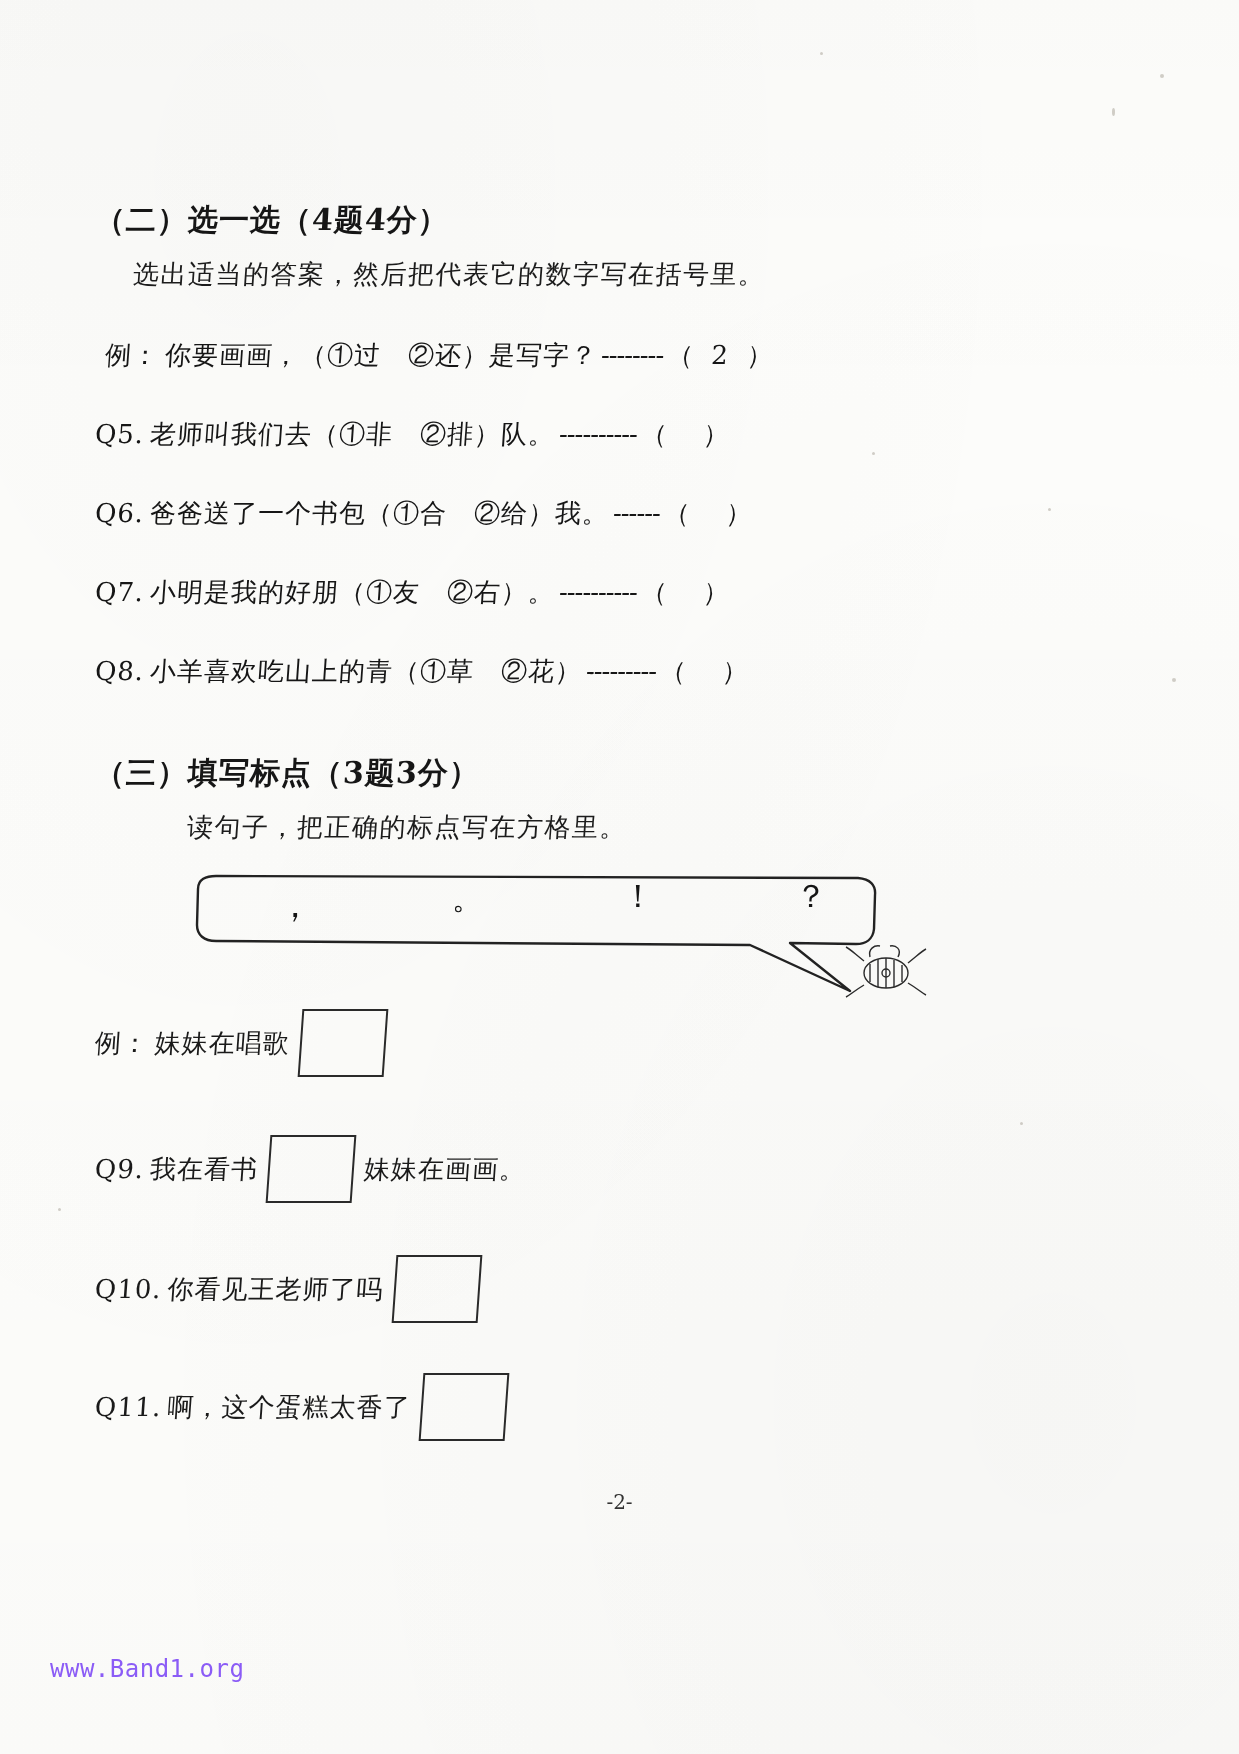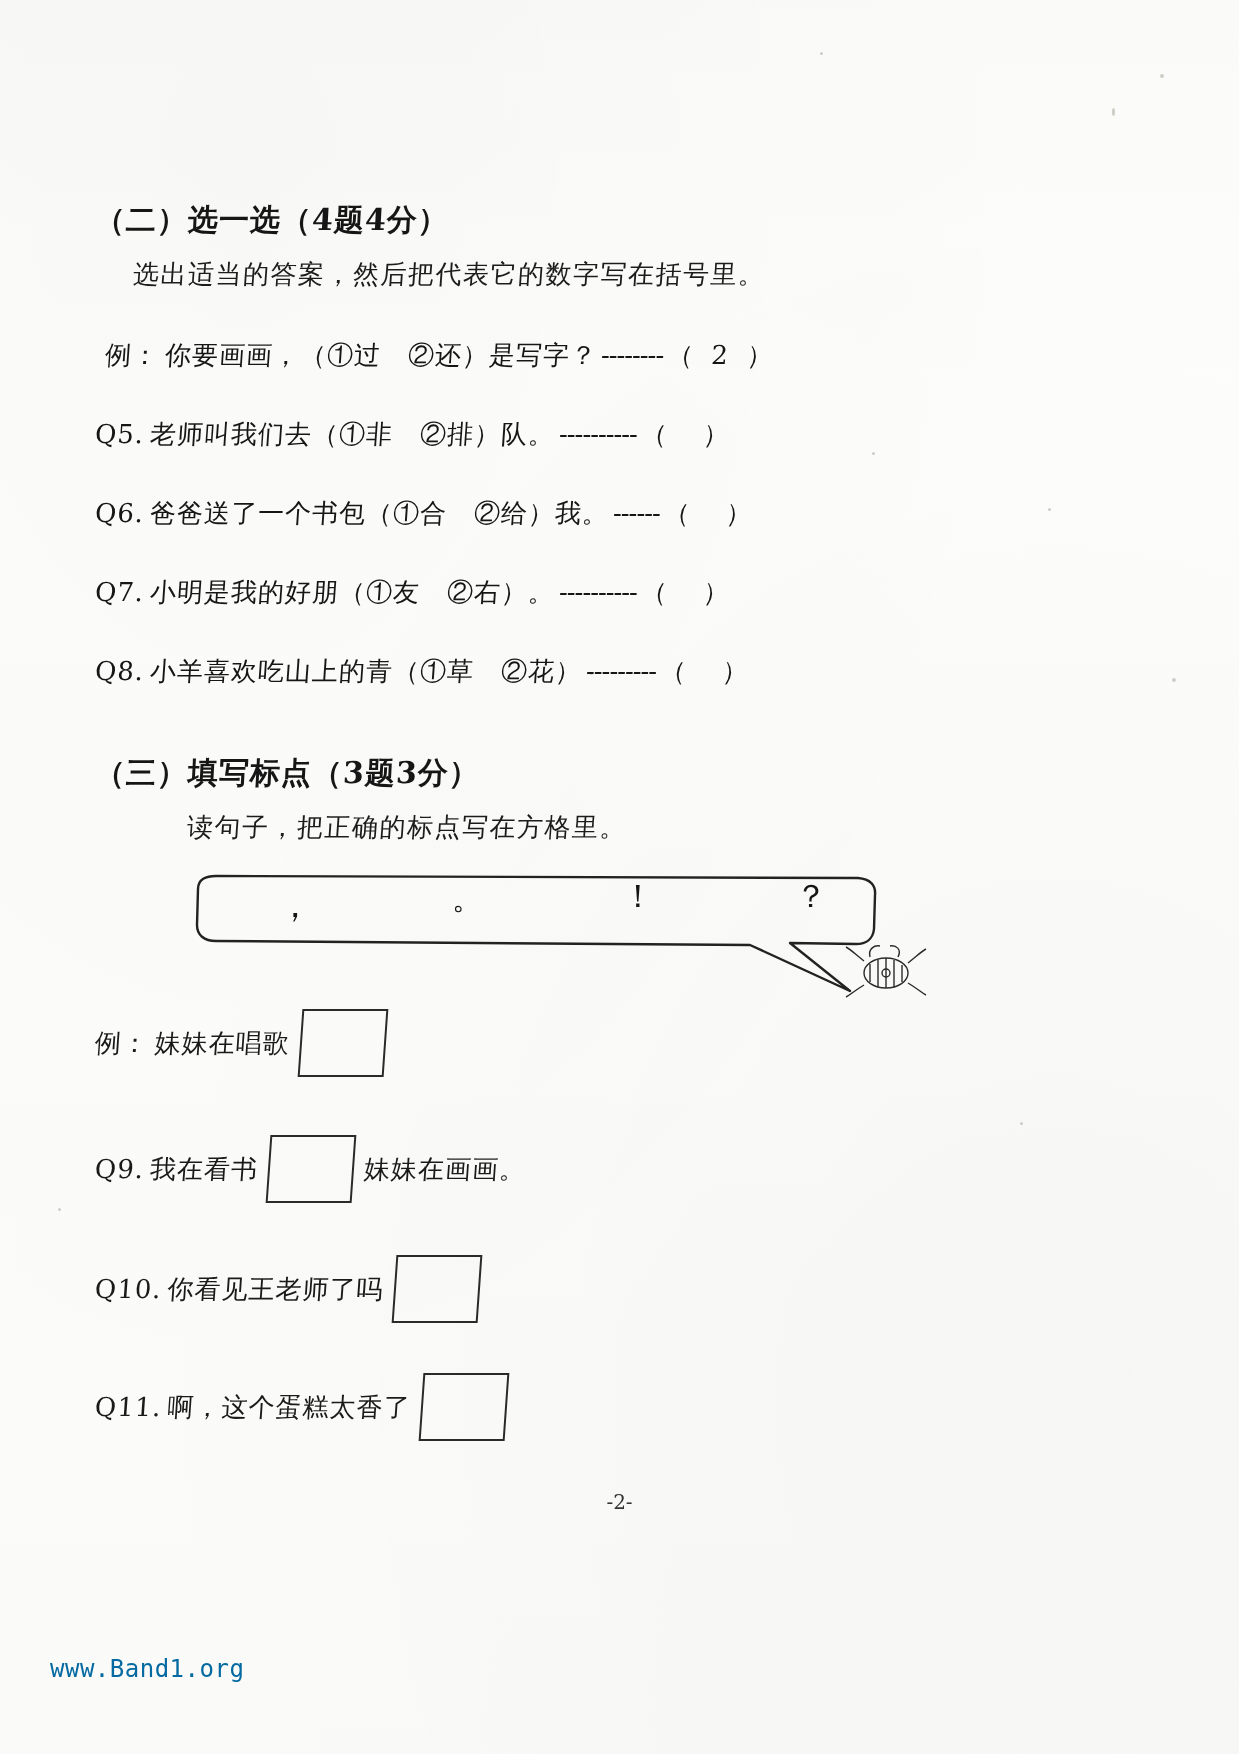--- a/index.html
+++ b/index.html
@@ -160,21 +160,21 @@
     font-size: 20px;
     color: #333;
     font-family: "DejaVu Serif", serif;
   }
   .footer-url {
     position: absolute;
     left: 50px;
     top: 1655px;
     font-family: "DejaVu Sans Mono", monospace;
     font-size: 24px;
-    color: #0369a1;
+    color: #8b5cf6;
     letter-spacing: 0.5px;
   }
 </style>
 </head>
 <body>
 
 <div class="page">
   <div class="scan-tint"></div>
 
   <div class="speck" style="left:820px; top:52px; width:3px; height:3px;"></div>

